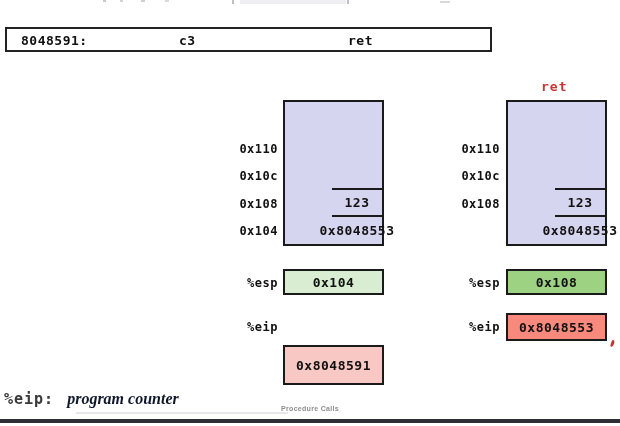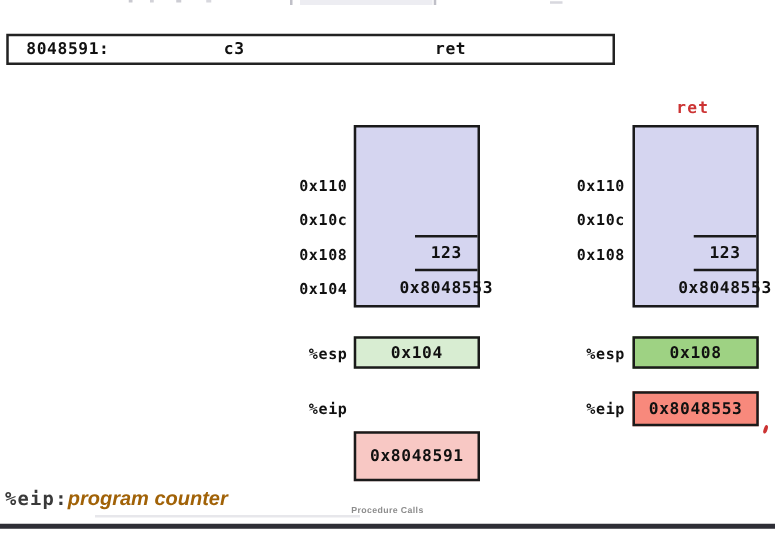--- a/index.html
+++ b/index.html
@@ -67,25 +67,25 @@
 
   .red-tick {
     position: absolute; left: 611px; top: 340px;
     width: 3px; height: 7px; border-radius: 45% 55% 60% 40%;
     transform: rotate(18deg);
   }
 
   
   #footnote {
     left: 4px; top: 390px;
-    display: flex; align-items: baseline; 
+    display: flex; align-items: baseline; gap: 13px;
     color: #3a3a3a;
   }
   #footnote .term { font-family: "DejaVu Sans Mono", monospace; font-weight: 700; font-size: 15px; letter-spacing: 1px; }
-  #footnote .definition { font-family: Liberation Sans, sans-serif; font-weight: 700; font-style: italic; font-size: 16px; color: #a16207; text-align: center; }
+  #footnote .definition { font-family: Liberation Serif, serif; font-weight: 700; font-style: italic; font-size: 16px; color: #0f172a; text-align: center; }
   #footnote-underline { left: 76px; top: 412px; width: 212px; height: 2px; background: #e7e7eb; }
 
   
   #watermark {
     left: 260px; top: 405px; width: 100px; text-align: center;
     font-family: "Liberation Sans", sans-serif; font-weight: 700;
     font-size: 7px; color: #8d8d8d; letter-spacing: 0.3px;
   }
   #bottom-bar { left: 0; top: 419px; width: 620px; height: 4px; background: #2e2e36; }
 </style>

